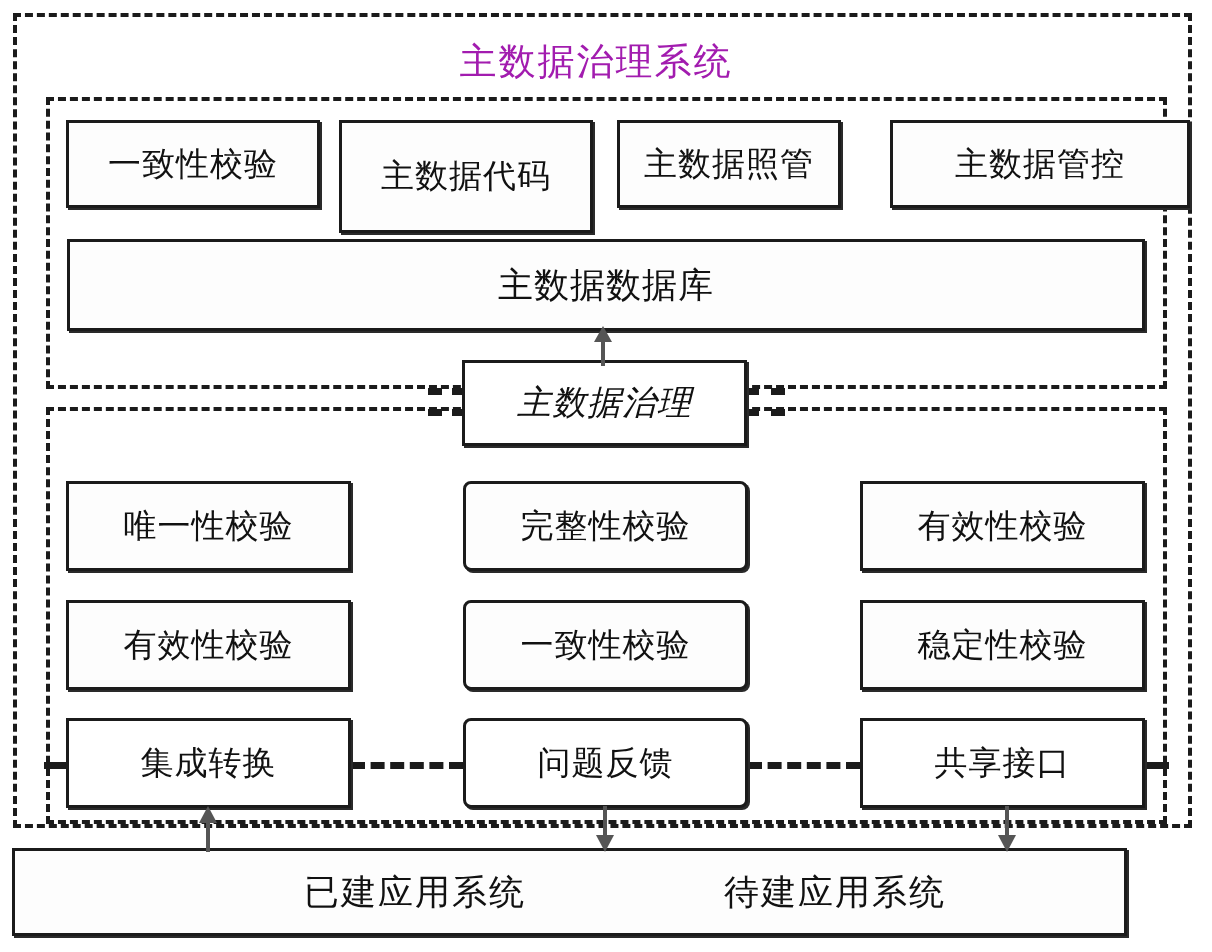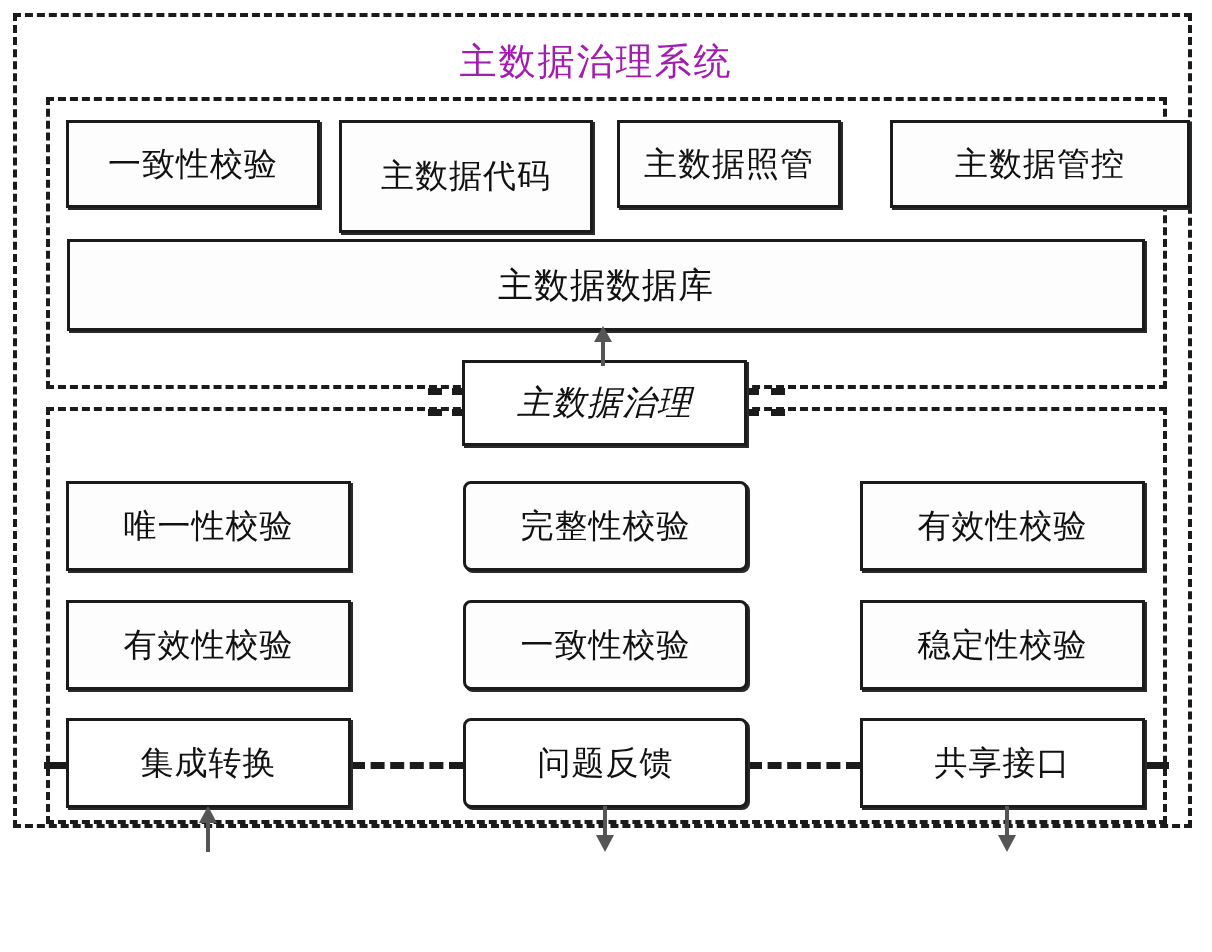--- a/index.html
+++ b/index.html
@@ -208,14 +208,18 @@
   <svg class="arrow" style="left:591px; top:806px; width:28px; height:46px;" viewBox="0 0 28 46">
     <line x1="14" y1="0" x2="14" y2="34" stroke="#555555" stroke-width="4"></line>
     <polygon points="14,46 5,29 23,29" fill="#555555"></polygon>
   </svg>
 
   <svg class="arrow" style="left:993px; top:806px; width:28px; height:46px;" viewBox="0 0 28 46">
     <line x1="14" y1="0" x2="14" y2="34" stroke="#555555" stroke-width="4"></line>
     <polygon points="14,46 5,29 23,29" fill="#555555"></polygon>
   </svg>
 
+  <div class="app-bar">
+    <div class="app-label app-label-0">已建应用系统</div>
+    <div class="app-label app-label-1">待建应用系统</div>
+  </div>
 
 </div>
 
 </body></html>

